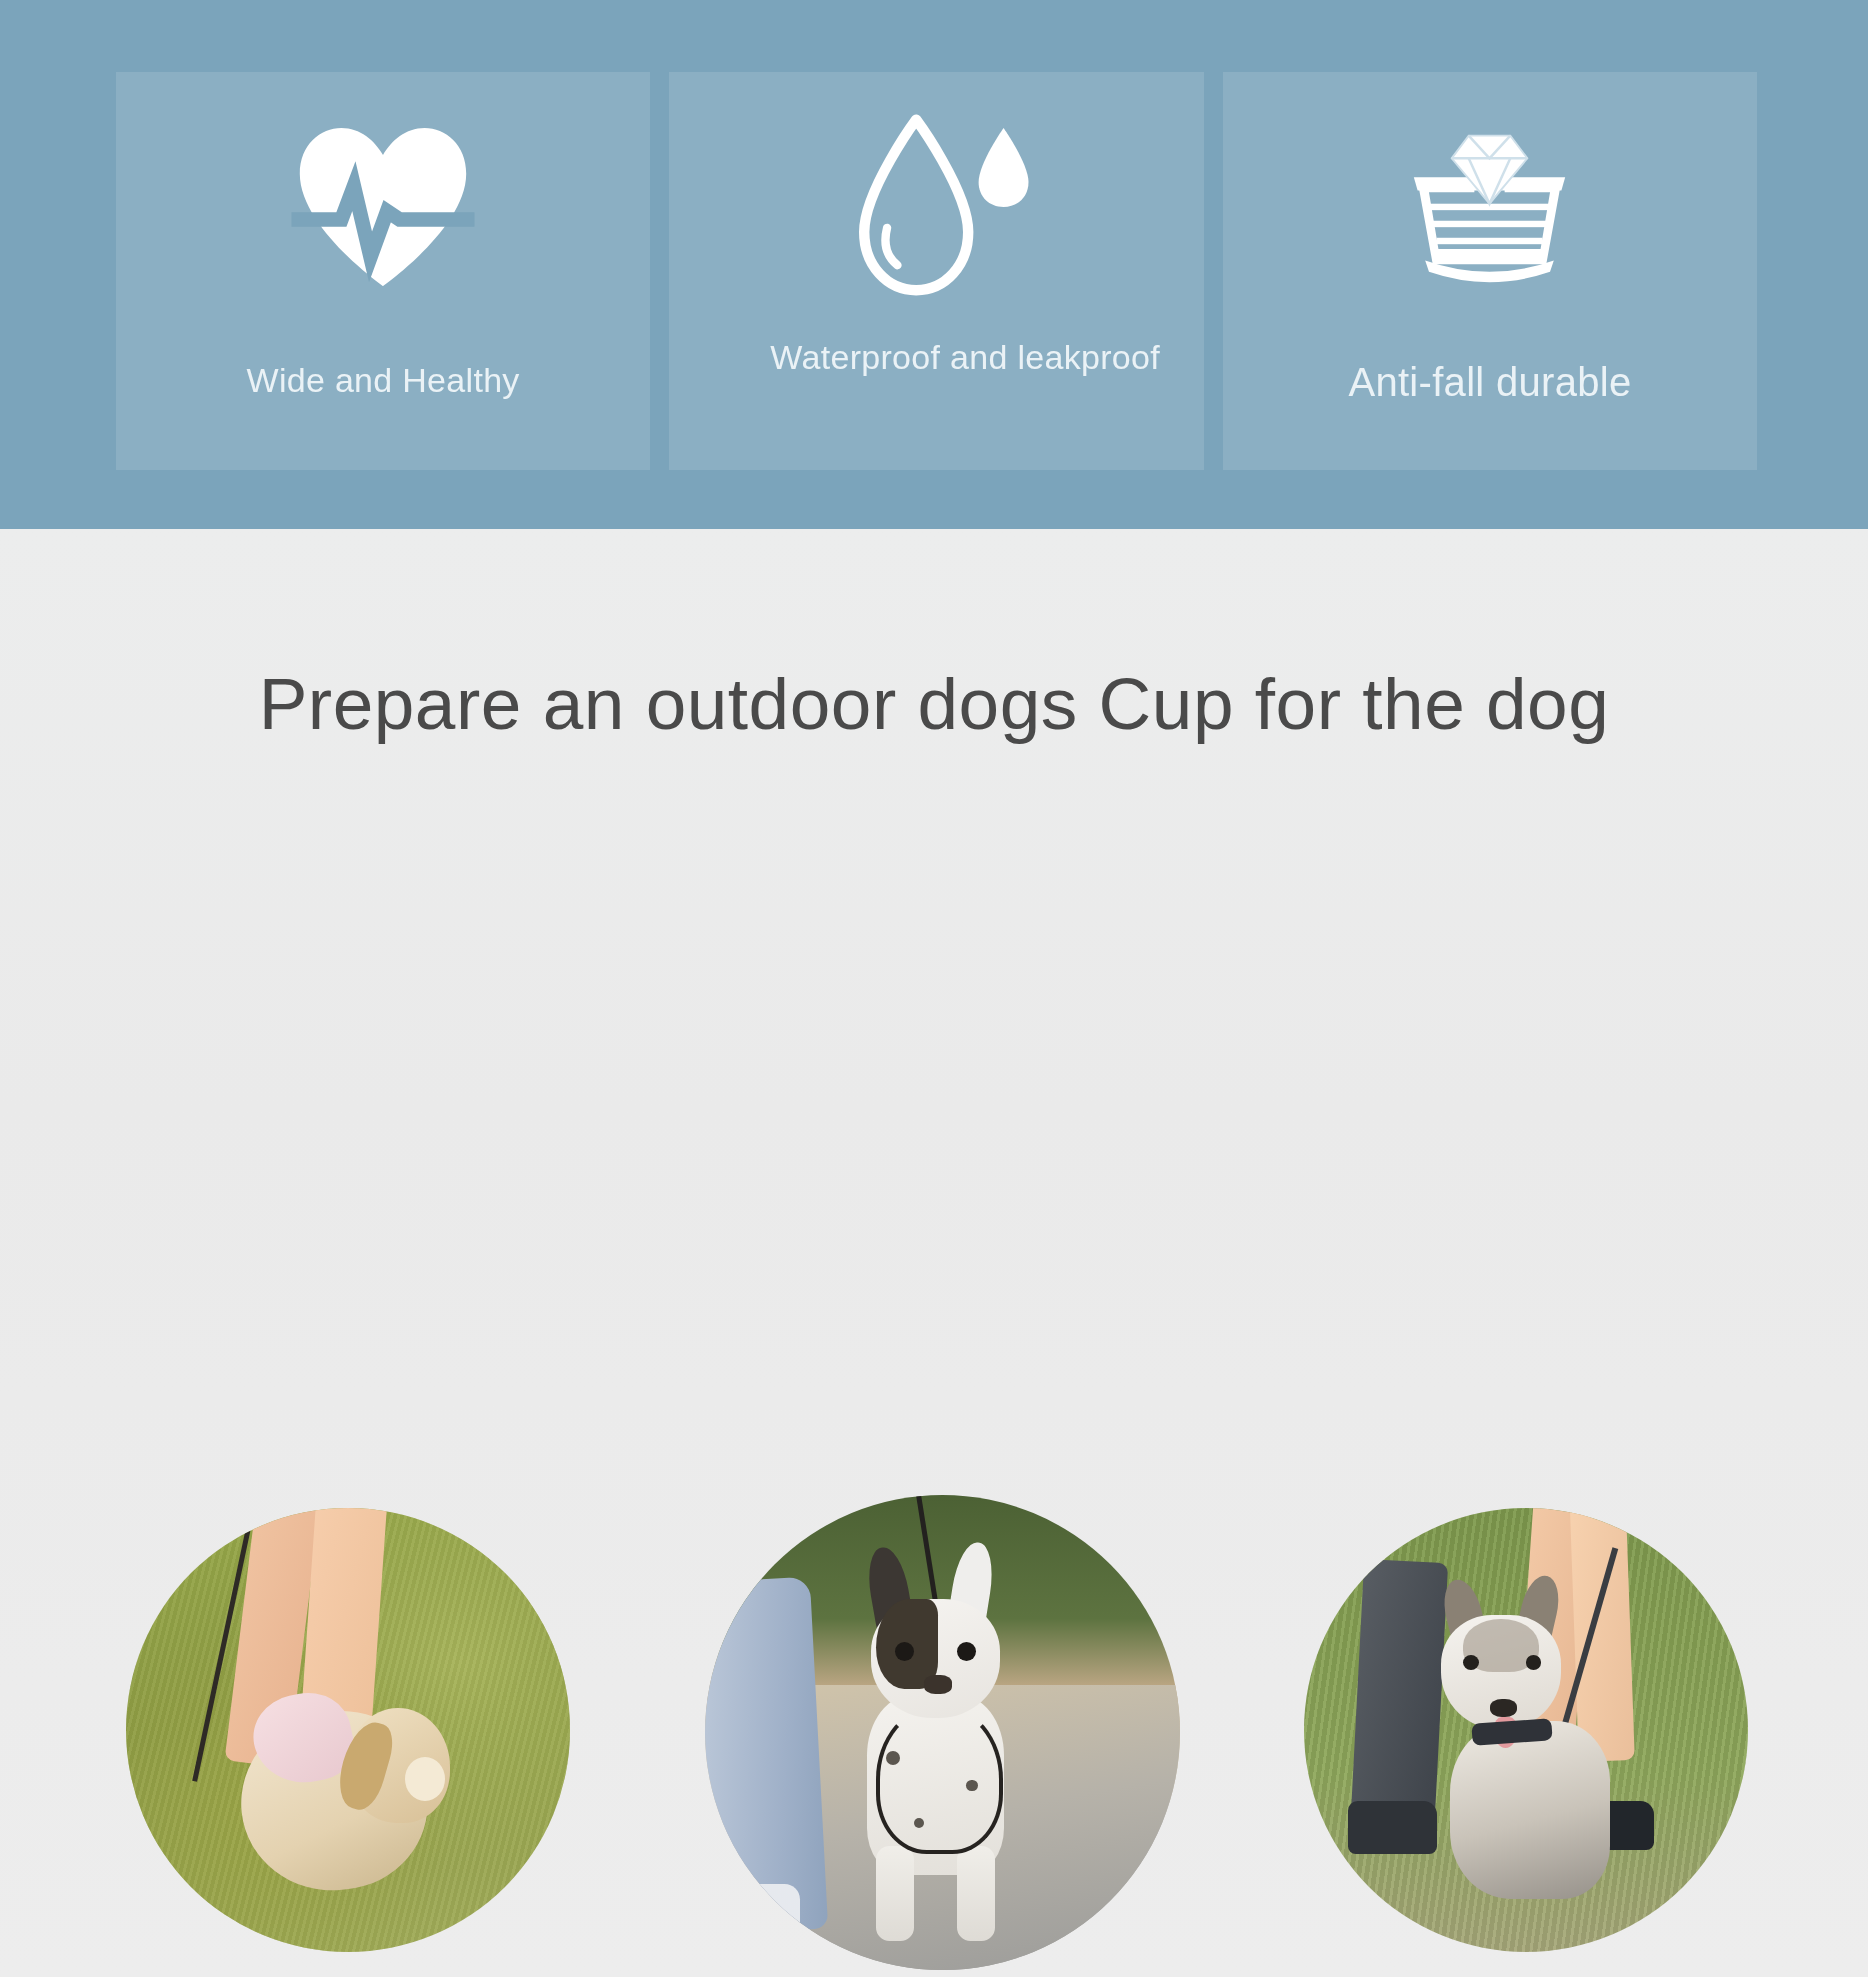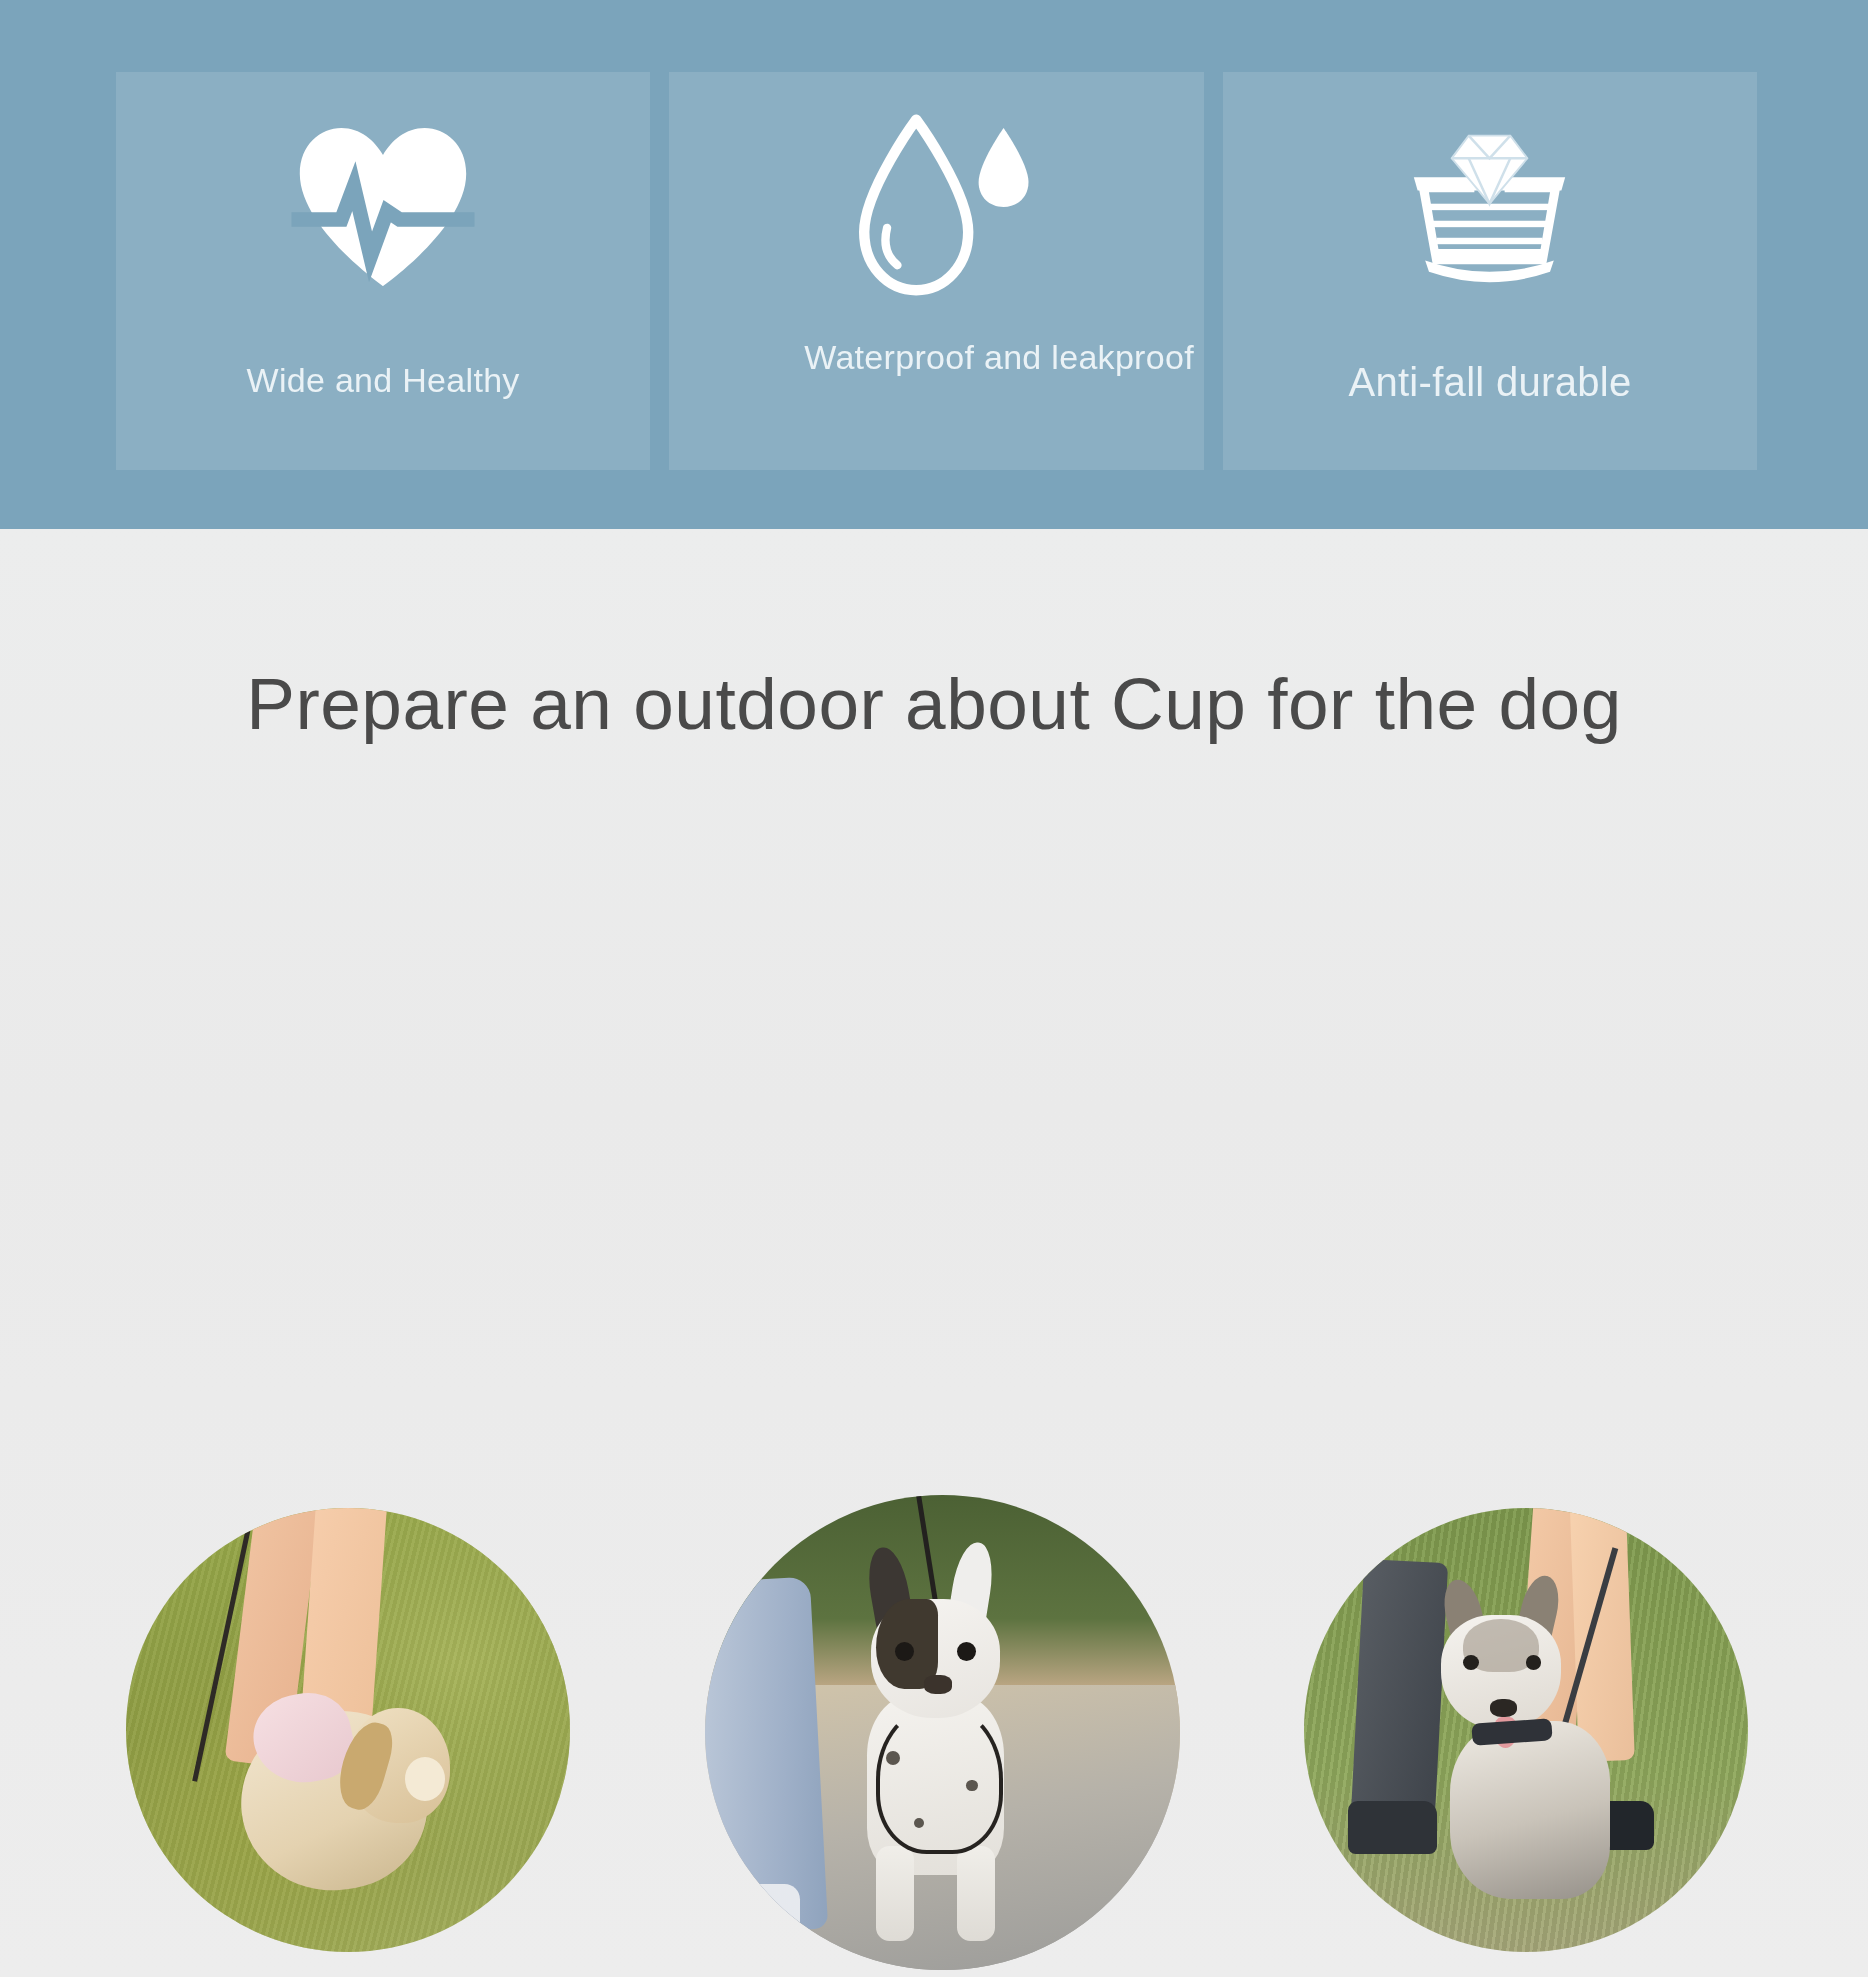--- a/index.html
+++ b/index.html
@@ -52,21 +52,21 @@
     font-size: 34px;
     line-height: 1.15;
     text-align: center;
     font-weight: 400;
     letter-spacing: 0.3px;
     opacity: 0.95;
     padding: 0 9.7px;
   }
   .feature-card.c1 .feature-label { margin-top: 41px; }
   .feature-card.c2 .feature-label { margin-top: 44px; }
-  .feature-card.c3 .feature-label { margin-top: 21px; text-align: right; width: 100%; padding-left: 67px; box-sizing: border-box; }
+  .feature-card.c3 .feature-label { margin-top: 21px; text-align: center; width: 100%; padding-left: 67px; box-sizing: border-box; }
   .feature-card.c4 .feature-label { margin-top: 42px; font-size: 40px; }
 
   
   .main-section {
     position: relative;
     width: 1868px;
     height: 1448px;
     background: #ebebeb;
     background: linear-gradient(180deg,#eceded 0%, #eaeaea 40%, #ededed 100%);
   }
@@ -271,21 +271,21 @@
       </div>
       <div class="feature-label">Anti-fall durable</div>
     </div>
 
   </div>
 </div>
 
 <div class="main-section">
 
   <div class="headline">
-    <div class="headline-title">Prepare an outdoor about Cup for the dog</div>
+    <div class="headline-title">Prepare an outdoor dogs Cup for the dog</div>
   </div>
 
   <div class="photo-row">
 
     <div class="photo-col">
       <div class="photo-circle">
         <div class="scene" aria-hidden="true">
           <div class="s1-grass"></div>
           <div class="s1-leg-a"></div>
           <div class="s1-leg-b"></div>

